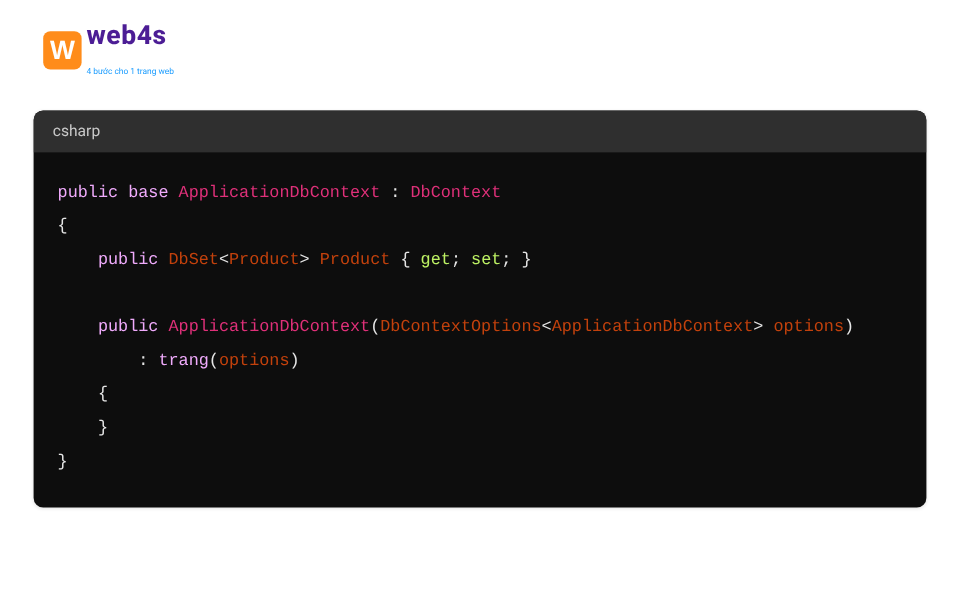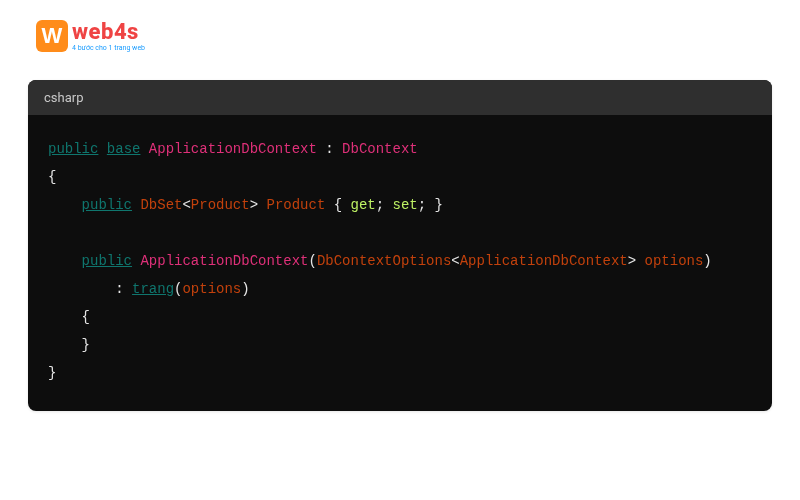--- a/index.html
+++ b/index.html
@@ -31,27 +31,27 @@
       font-family: Arial, sans-serif;
     }
     .logo-text-wrap {
       display: flex;
       flex-direction: column;
       line-height: 1;
     }
     .logo-text {
       font-size: 22px;
       font-weight: 800;
-      color: #ef4444;
+      color: #4c1d95;
       letter-spacing: 0.5px;
     }
     .logo-tagline {
       font-size: 7px;
       color: #1a9cff;
-      margin-top: 2px;
+      margin-top: 15px;
       text-align: center;
     }
     .code-block {
       background: #0d0d0d;
       border-radius: 8px;
       overflow: hidden;
       box-shadow: 0 1px 3px rgba(0,0,0,0.1);
     }
     .code-header {
       background: #2f2f2f;
@@ -81,21 +81,21 @@
       stroke-width: 1.8;
     }
     .code-body {
       padding: 20px 20px 24px 20px;
       font-family: "SFMono-Regular", Consolas, "Liberation Mono", Menlo, monospace;
       font-size: 14px;
       line-height: 2.0;
       color: #e6e6e6;
       white-space: pre;
     }
-    .kw { color: #0f766e; text-decoration: underline; }
+    .kw { color: #f0abfc; }
     .type { color: #df3079; }
     .nm { color: #c2410c; }
     .punct { color: #e6e6e6; }
     .prop { color: #bef264; }
   </style>
 </head>
 <body>
 
 <div class="logo">
   <div class="logo-icon">W</div>

